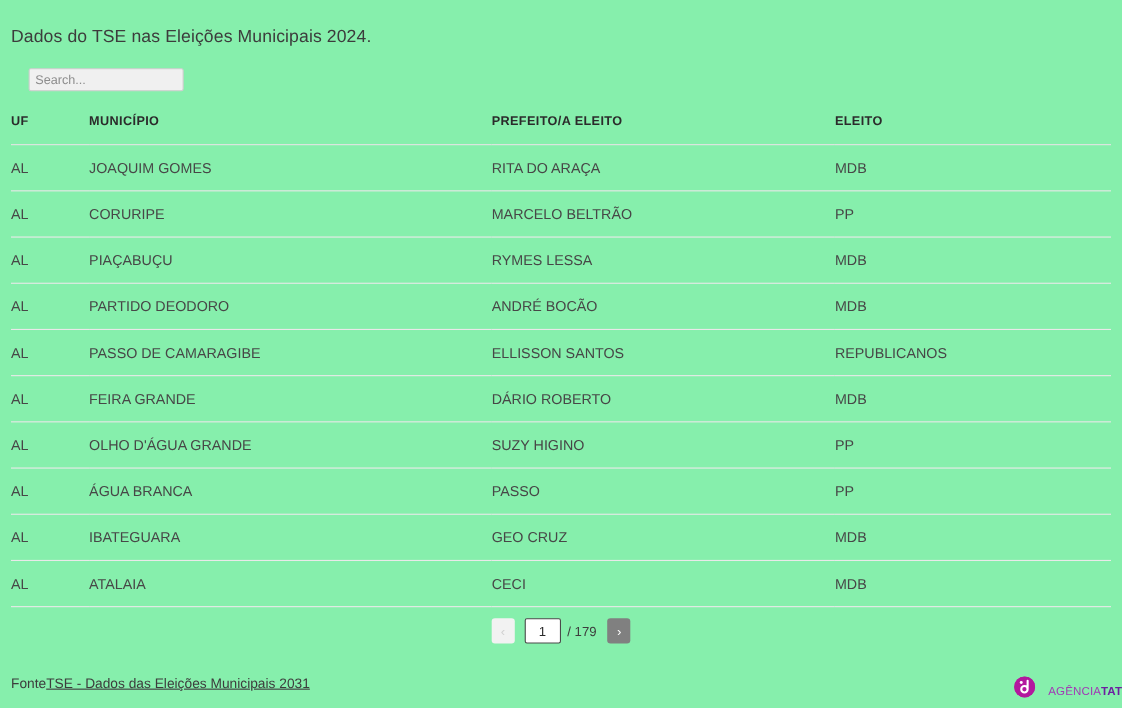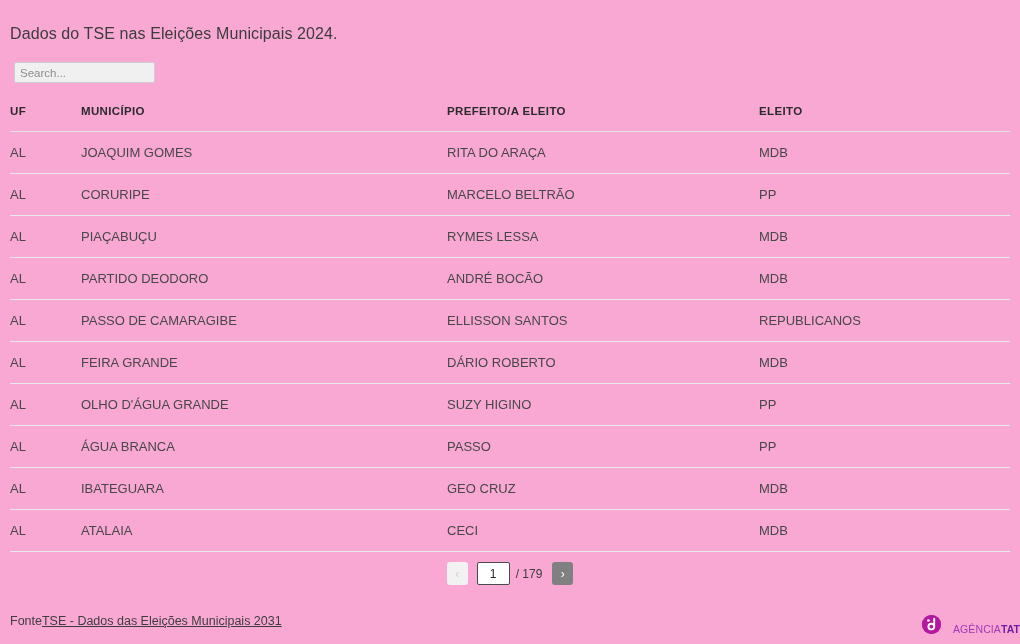--- a/index.html
+++ b/index.html
@@ -9,39 +9,39 @@
     width: 1020px;
     height: 644px;
     background: #ffffff;
     font-family: "Liberation Sans", sans-serif;
     overflow: hidden;
   }
   .page {
     position: relative;
     width: 1020px;
     height: 644px;
-    background: #f9a8d4;
+    background: #86efac;
   }
 
   
   .page-title {
     position: absolute;
     left: 10px;
     top: 25px;
     font-size: 16px;
     color: #3c3c3c;
     font-weight: 400;
     letter-spacing: 0.1px;
     white-space: nowrap;
   }
 
   
   .search-wrap {
     position: absolute;
-    left: 14px;
+    left: 26px;
     top: 62px;
   }
   .search-input {
     width: 141px;
     height: 21px;
     background: #f0f0f0;
     border: 1px solid #cdcdcd;
     border-radius: 2px;
     font-family: "Liberation Sans", sans-serif;
     font-size: 11.5px;

